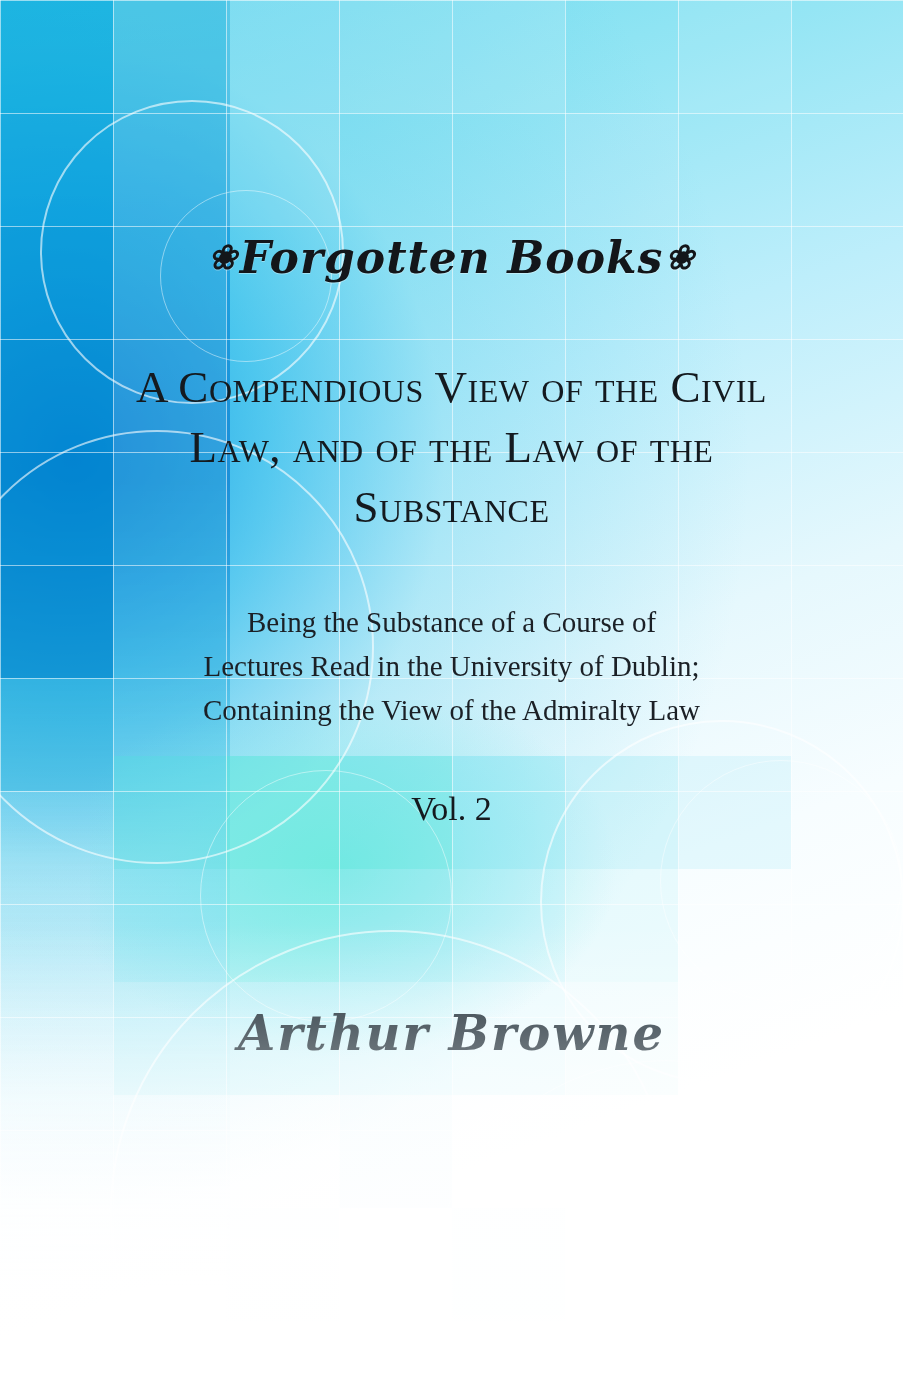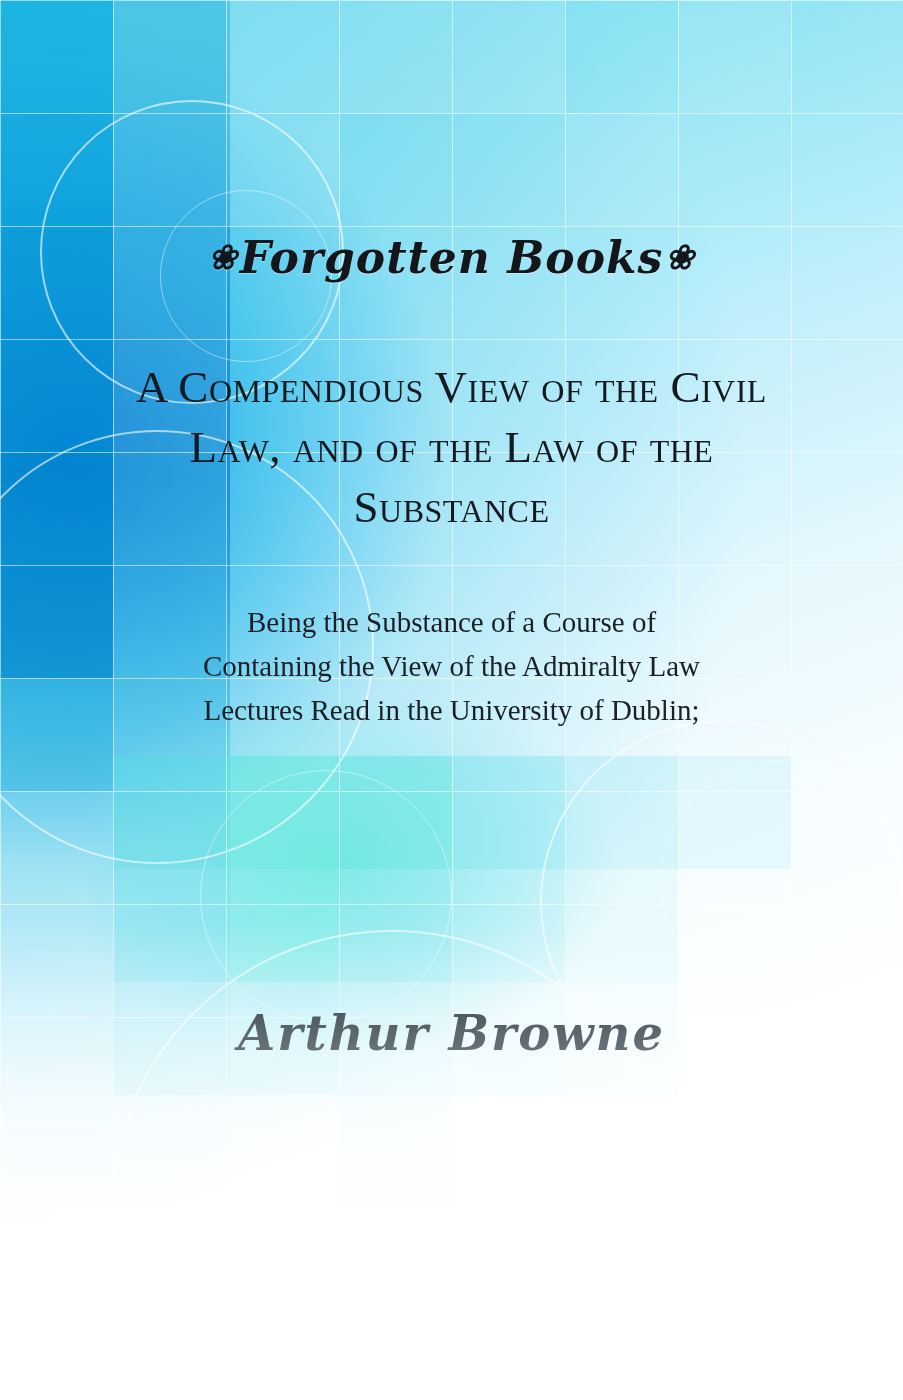--- a/index.html
+++ b/index.html
@@ -253,24 +253,25 @@
   <div class="content">
 
     <div class="brand">
       <span class="ornament">❀</span><span>Forgotten Books</span><span class="ornament">❀</span>
     </div>
 
     <div class="title">A Compendious View of the Civil Law, and of the Law of the Substance</div>
 
     <div class="subtitle">
       <div>Being the Substance of a Course of</div>
+      <div>Lectures Read in the University of Dublin;</div>
       <div>Containing the View of the Admiralty Law</div>
-      <div>Lectures Read in the University of Dublin;</div>
     </div>
 
+    <div class="volume">Vol. 2</div>
 
 
     <div class="author">Arthur Browne</div>
 
   </div>
 
   <div class="bg-bottom-fade"></div>
 </div>
 
 </body></html>

